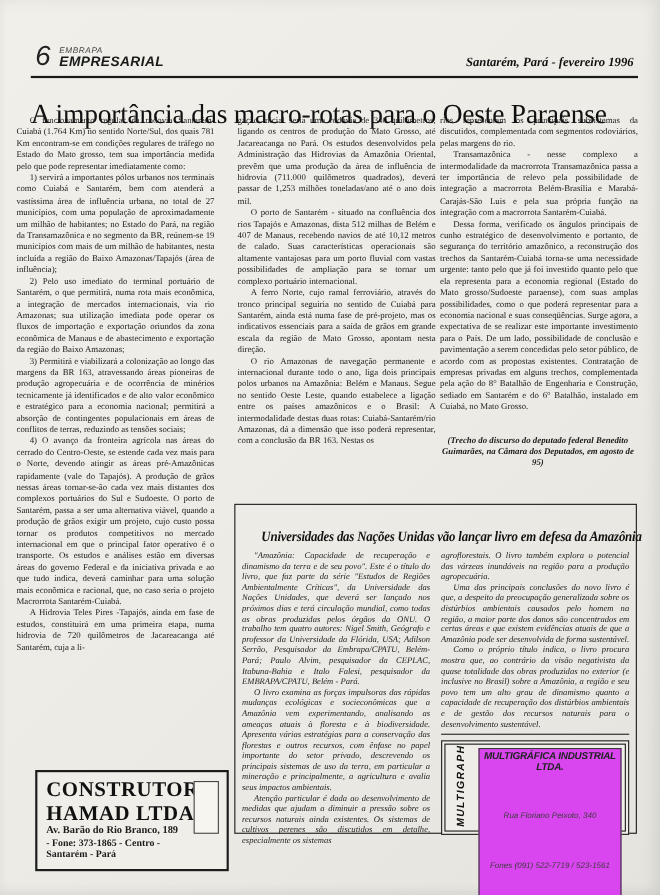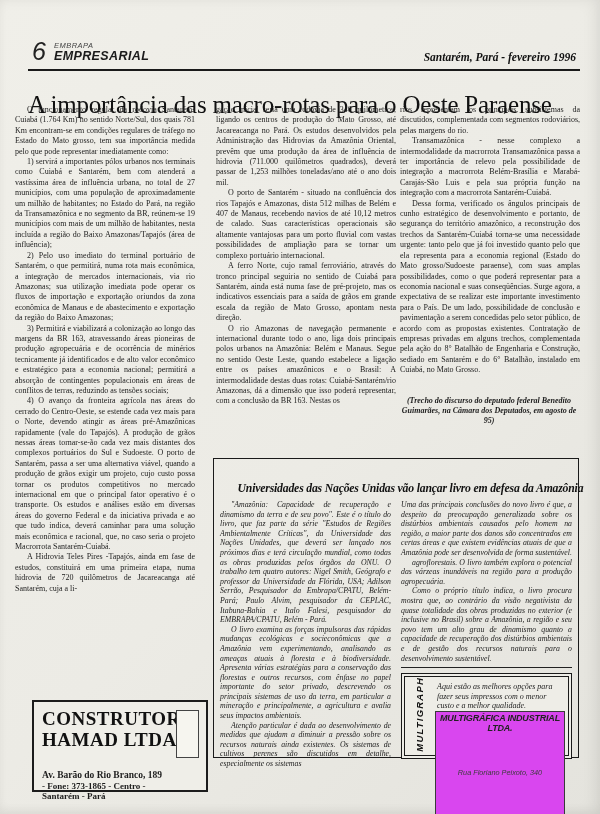--- a/index.html
+++ b/index.html
@@ -58,21 +58,21 @@
   .construtora{
     position:absolute;top:700px;left:32px;width:176px;height:92px;
     border:2px solid #1c1c1c;box-sizing:border-box;background:#efeee8;
     padding:6px 7px 4px 8px;
   }
   .construtora .name{font-size:19px;font-weight:bold;line-height:21px;letter-spacing:.5px;color:#111;}
   .construtora .logo-box{
     position:absolute;top:8px;right:7px;width:21px;height:46px;
     border:1px solid #444;background:#f6f5ef;
   }
-  .construtora .addr{margin-top:20px;text-align:left;font-size:9.5px;font-weight:bold;line-height:10.5px;}
+  .construtora .addr{margin-top:0;text-align:left;font-size:9.5px;font-weight:bold;line-height:10.5px;}
   .construtora .addr2{font-size:9px;font-weight:bold;line-height:10.5px;}
   
   .multigraph{
     border:4px double #1a1a1a;background:#eeede7;
     display:flex;gap:3px;padding:3px;height:86px;box-sizing:border-box;
   }
   .mg-logo{width:24px;display:flex;flex-direction:column;align-items:center;justify-content:flex-end;gap:2px;}
   .mg-logo .vtext{
     writing-mode:vertical-rl;transform:rotate(180deg);
     font-family:"Liberation Sans",sans-serif;font-weight:bold;font-size:9.5px;letter-spacing:1.2px;color:#111;
@@ -131,39 +131,38 @@
   <div class="boxed">
     <div class="boxed-title">Universidades das Nações Unidas vão lançar livro em defesa da Amazônia</div>
     <div class="boxed-cols">
       <div class="boxed-col">
           <p class="bpara">"Amazônia: Capacidade de recuperação e dinamismo da terra e de seu povo". Este é o título do livro, que faz parte da série "Estudos de Regiões Ambientalmente Críticas", da Universidade das Nações Unidades, que deverá ser lançado nos próximos dias e terá circulação mundial, como todas as obras produzidas pelos órgãos da ONU. O trabalho tem quatro autores: Nigel Smith, Geógrafo e professor da Universidade da Flórida, USA; Adilson Serrão, Pesquisador da Embrapa/CPATU, Belém-Pará; Paulo Alvim, pesquisador da CEPLAC, Itabuna-Bahia e Italo Falesi, pesquisador da EMBRAPA/CPATU, Belém - Pará.</p>
           <p class="bpara">O livro examina as forças impulsoras das rápidas mudanças ecológicas e socieconômicas que a Amazônia vem experimentando, analisando as ameaças atuais à floresta e à biodiversidade. Apresenta várias estratégias para a conservação das florestas e outros recursos, com ênfase no papel importante do setor privado, descrevendo os principais sistemas de uso da terra, em particular a mineração e principalmente, a agricultura e avalia seus impactos ambientais.</p>
           <p class="bpara">Atenção particular é dada ao desenvolvimento de medidas que ajudam a diminuir a pressão sobre os recursos naturais ainda existentes. Os sistemas de cultivos perenes são discutidos em detalhe, especialmente os sistemas</p>
         </div>
       <div class="boxed-col cont-first">
         <div class="cont-first">
+            <p class="bpara">agroflorestais. O livro também explora o potencial das várzeas inundáveis na região para a produção agropecuária.</p>
             <p class="bpara">Uma das principais conclusões do novo livro é que, a despeito da preocupação generalizada sobre os distúrbios ambientais causados pelo homem na região, a maior parte dos danos são concentrados em certas áreas e que existem evidências atuais de que a Amazônia pode ser desenvolvida de forma sustentável.</p>
-            <p class="bpara">agroflorestais. O livro também explora o potencial das várzeas inundáveis na região para a produção agropecuária.</p>
             <p class="bpara">Como o próprio título indica, o livro procura mostra que, ao contrário da visão negativista da quase totalidade das obras produzidas no exterior (e inclusive no Brasil) sobre a Amazônia, a região e seu povo tem um alto grau de dinamismo quanto a capacidade de recuperação dos distúrbios ambientais e de gestão dos recursos naturais para o desenvolvimento sustentável.</p>
           </div>
         <hr class="box-divider">
 
         <div class="multigraph">
           <div class="mg-logo">
             <svg width="16" height="14" viewBox="0 0 16 14">
               <g stroke="#111" stroke-width="2">
                 <line x1="2" y1="14" x2="8" y2="0"></line>
                 <line x1="6" y1="14" x2="12" y2="0"></line>
                 <line x1="10" y1="14" x2="16" y2="0"></line>
               </g>
             </svg>
             <span class="vtext">MULTIGRAPH</span>
           </div>
           <div class="mg-right">
-            <div class="mg-slogan">Aqui estão as melhores opções para fazer seus impressos com o menor custo e a melhor qualidade.</div>
             <div class="mg-addrbox">
               <div class="mg-company">MULTIGRÁFICA INDUSTRIAL LTDA.</div>
               <div class="mg-line">Rua Floriano Peixoto, 340</div>
               <div class="mg-line">Fones (091) 522-7719 / 523-1561</div>
               <div class="mg-line">Cep. 28.836-060 - Santarém - Pará</div>
             </div>
           </div>
         </div>
 
       </div>

